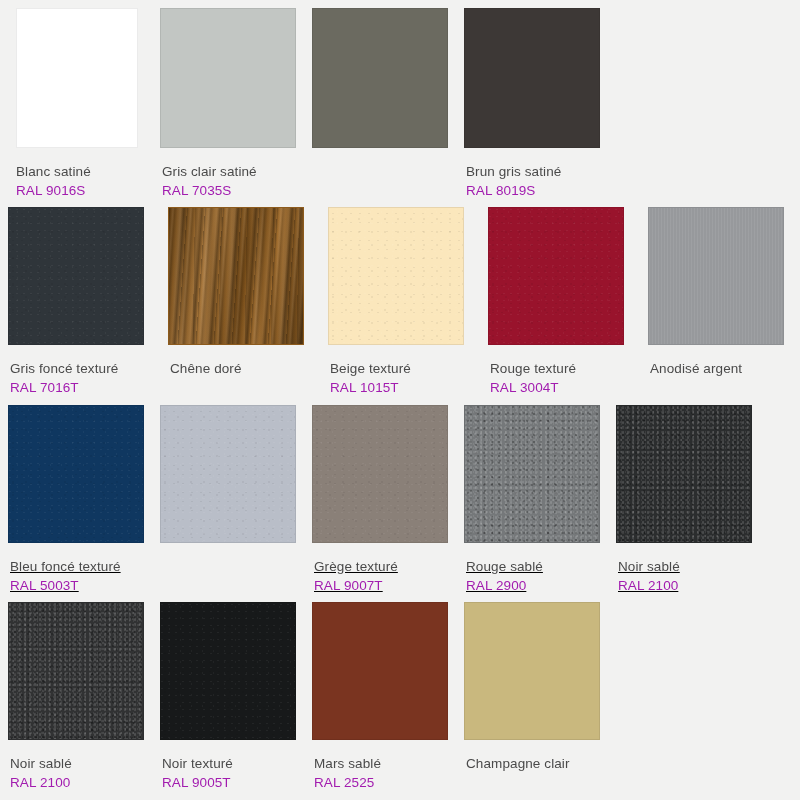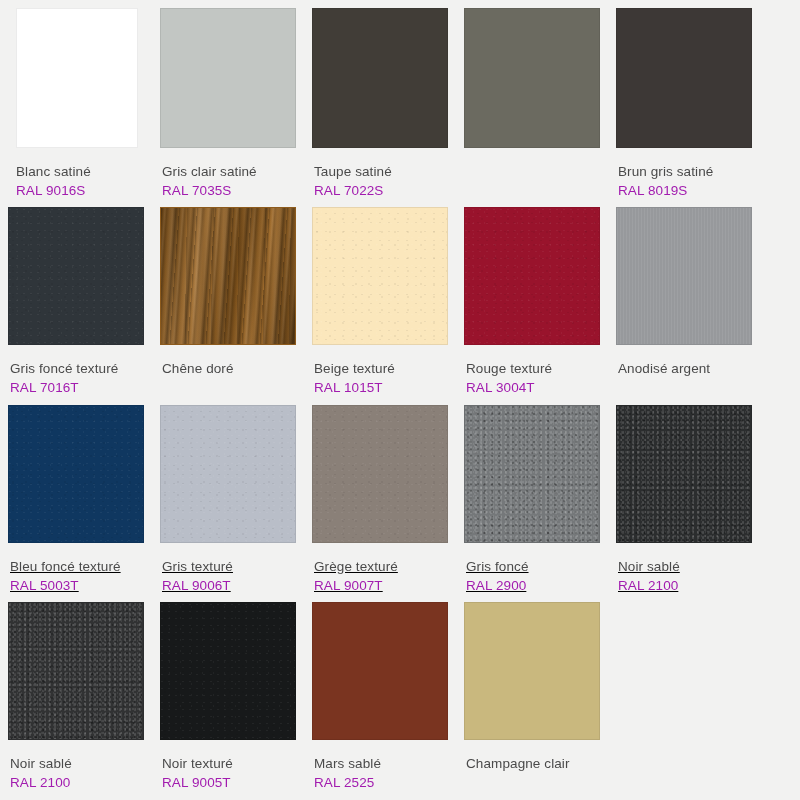--- a/index.html
+++ b/index.html
@@ -22,21 +22,21 @@
   }
 
   .swatch-row {
     display: flex;
     width: 800px;
     box-sizing: border-box;
   }
 
   
   .swatch-row.r0 { padding-top: 8px; }
-  .swatch-row.r1 { padding-top: 7px; }
+  .swatch-row.r1 { padding-top: 7px; gap: 8px; }
   .swatch-row.r2 { padding-top: 7px; text-decoration: underline; }
   .swatch-row.r3 { padding-top: 7px; }
 
   .swatch-cell {
     width: 152px;
     box-sizing: border-box;
     padding-left: 8px;
     padding-right: 8px;
   }
   
@@ -137,29 +137,20 @@
       <div class="swatch-cell">
         <div class="chip tex-smooth" style="background-color: rgb(194, 198, 195);">
           <span class="grain"></span>
         </div>
         <div class="caption">
           <span class="cap-name">Gris clair satiné</span>
           <span class="cap-code">RAL 7035S</span>
         </div>
       </div>
       <div class="swatch-cell">
-        <div class="chip tex-smooth" style="background-color: rgb(65, 61, 55);">
-          <span class="grain"></span>
-        </div>
-        <div class="caption">
-          <span class="cap-name">Taupe satiné</span>
-          <span class="cap-code">RAL 7022S</span>
-        </div>
-      </div>
-      <div class="swatch-cell">
         <div class="chip tex-smooth" style="background-color: rgb(107, 106, 96);">
           <span class="grain"></span>
         </div>
       </div>
       <div class="swatch-cell">
         <div class="chip tex-smooth" style="background-color: rgb(61, 56, 54);">
           <span class="grain"></span>
         </div>
         <div class="caption">
           <span class="cap-name">Brun gris satiné</span>
@@ -219,40 +210,36 @@
         </div>
         <div class="caption">
           <span class="cap-name">Bleu foncé texturé</span>
           <span class="cap-code">RAL 5003T</span>
         </div>
       </div>
       <div class="swatch-cell">
         <div class="chip tex-fine" style="background-color: rgb(185, 190, 200);">
           <span class="grain"></span>
         </div>
-        <div class="caption">
-          <span class="cap-name">Gris texturé</span>
-          <span class="cap-code">RAL 9006T</span>
-        </div>
       </div>
       <div class="swatch-cell">
         <div class="chip tex-fine" style="background-color: rgb(138, 128, 120);">
           <span class="grain"></span>
         </div>
         <div class="caption">
           <span class="cap-name">Grège texturé</span>
           <span class="cap-code">RAL 9007T</span>
         </div>
       </div>
       <div class="swatch-cell">
         <div class="chip tex-sand" style="background-color: rgb(117, 120, 122);">
           <span class="grain"></span>
         </div>
         <div class="caption">
-          <span class="cap-name">Gris foncé</span>
+          <span class="cap-name">Rouge sablé</span>
           <span class="cap-code">RAL 2900</span>
         </div>
       </div>
       <div class="swatch-cell">
         <div class="chip tex-sand" style="background-color: rgb(43, 45, 46);">
           <span class="grain"></span>
         </div>
         <div class="caption">
           <span class="cap-name">Noir sablé</span>
           <span class="cap-code">RAL 2100</span>

